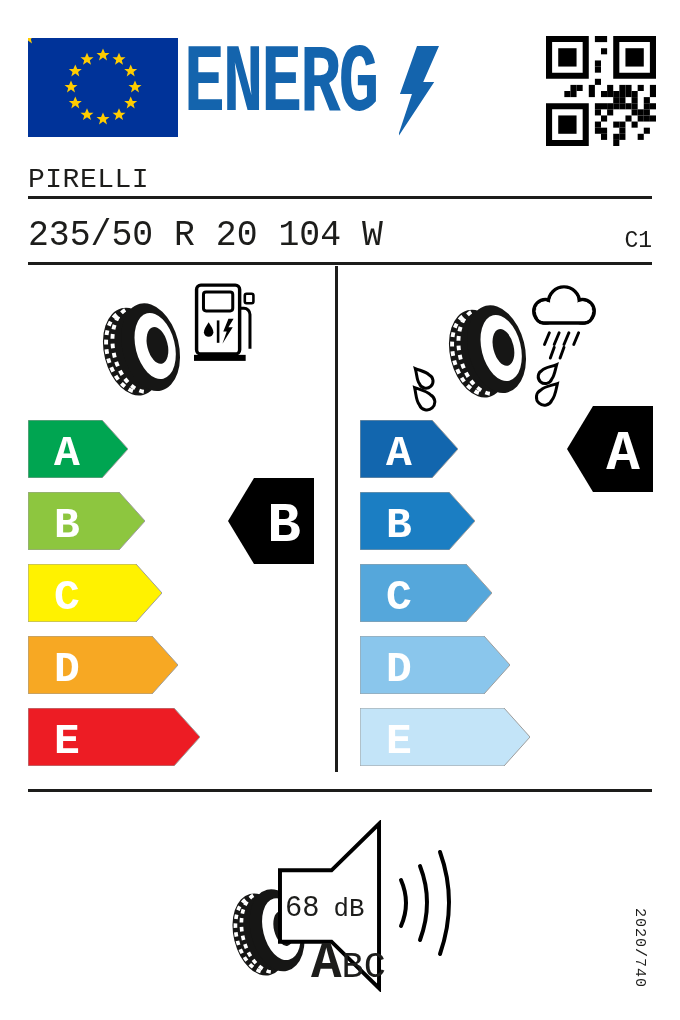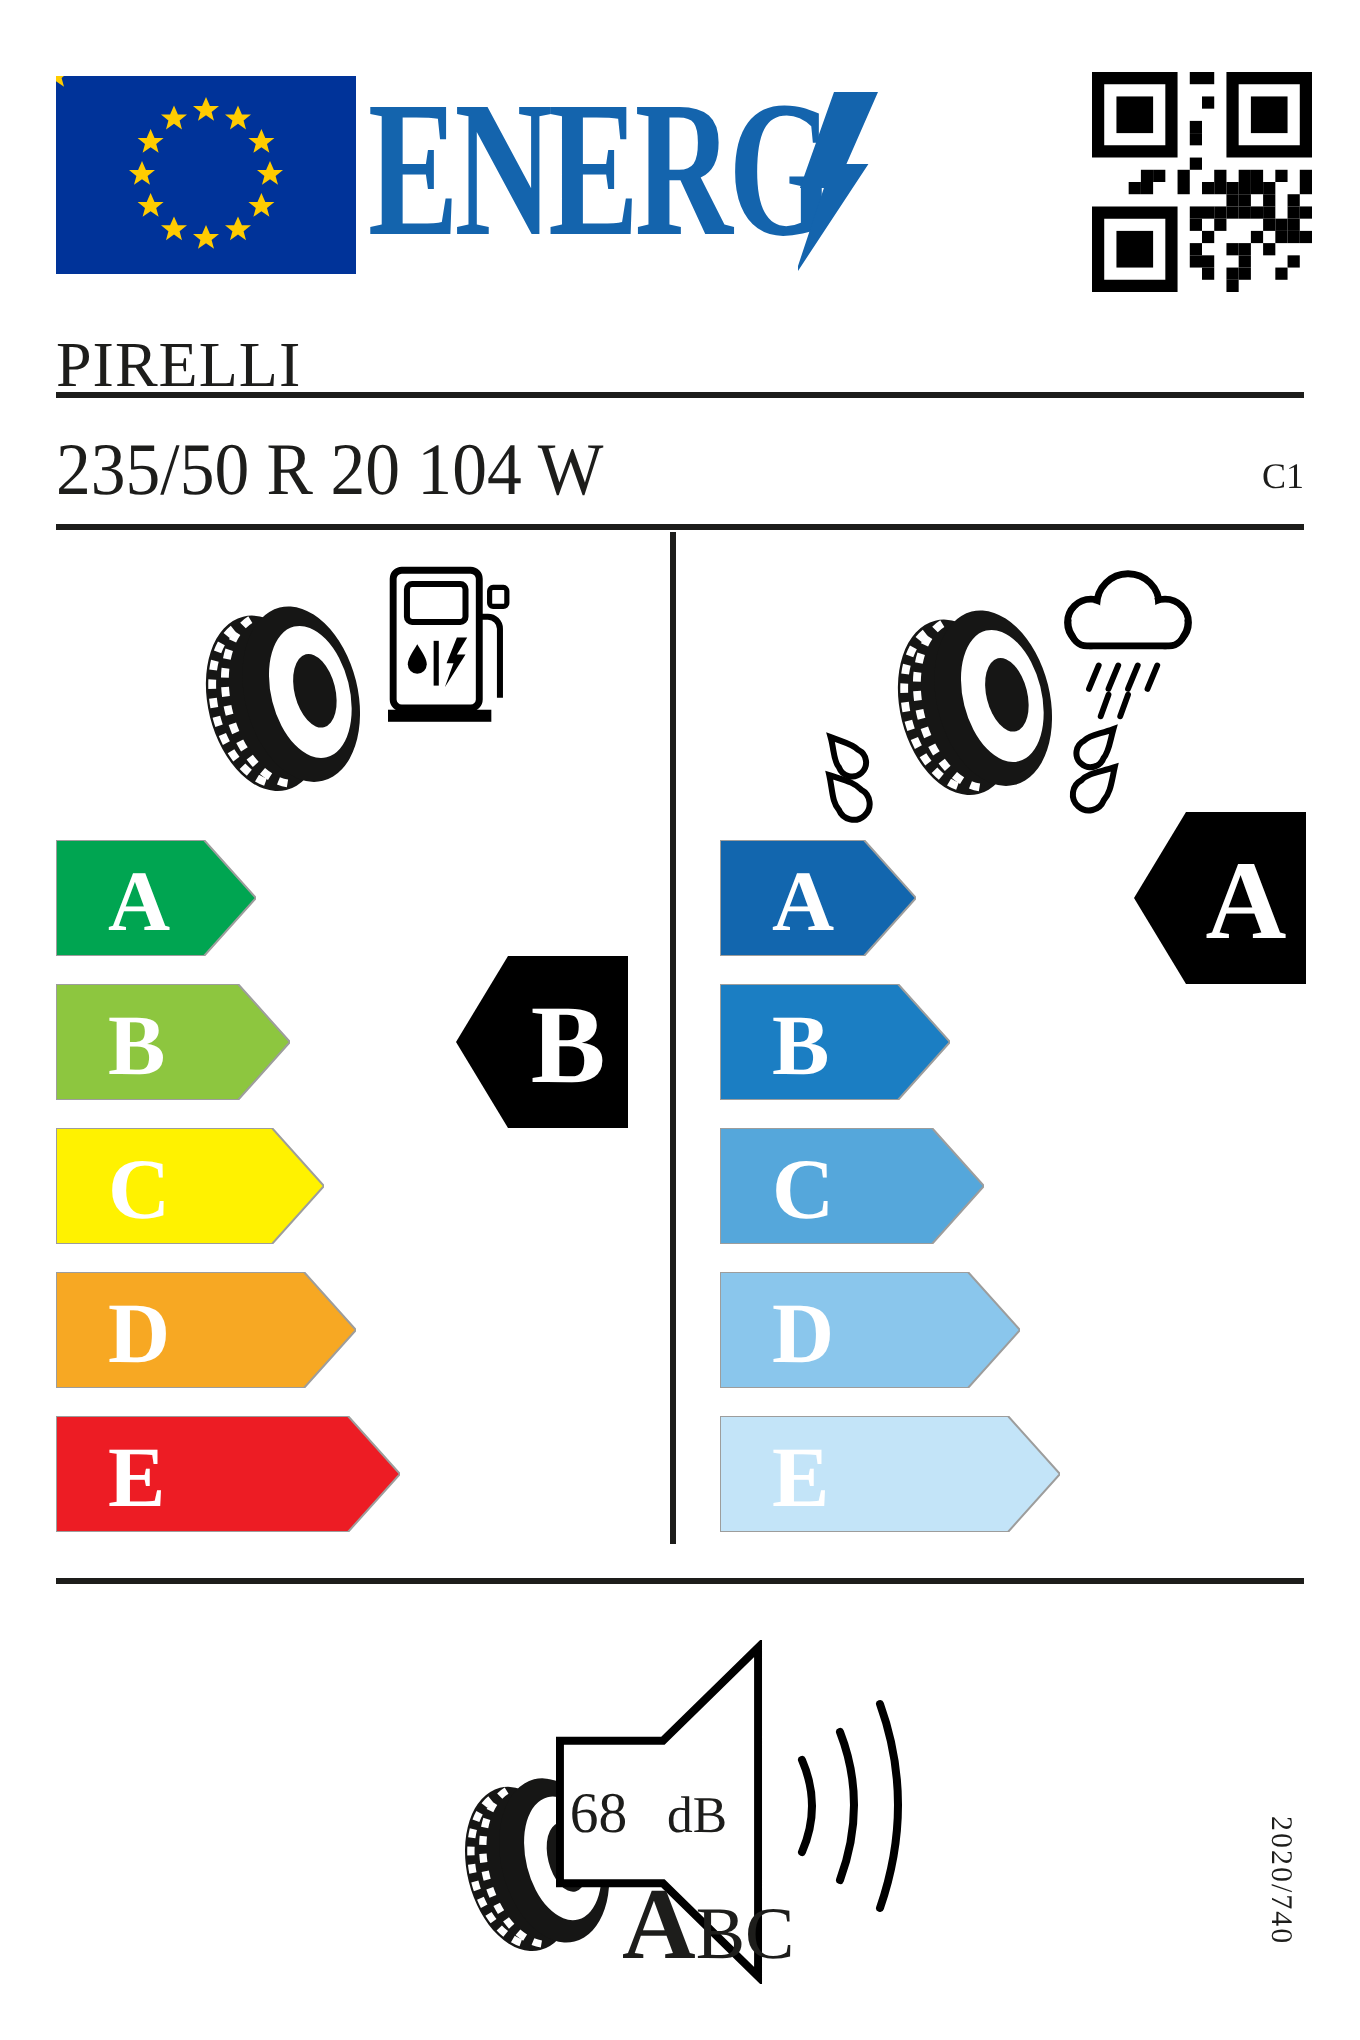--- a/index.html
+++ b/index.html
@@ -1,28 +1,28 @@
 <!DOCTYPE html>
 <html><head>
 <meta charset="utf-8">
 <style>
   html,body{margin:0;padding:0;background:#fff;}
   .label{position:relative;width:680px;height:1020px;background:#fff;overflow:hidden;
-         font-family:Liberation Serif, serif;color:#1d1d1b;}
+         font-family:Liberation Mono, monospace;color:#1d1d1b;}
   .abs{position:absolute;}
   .hline{position:absolute;left:28px;width:624px;height:3px;background:#1d1d1b;}
   .vline{position:absolute;left:335px;top:266px;width:3px;height:506px;background:#1d1d1b;}
 
   
   .energ{position:absolute;left:184px;top:36px;font-size:97px;font-weight:bold;
          line-height:1.0;letter-spacing:-3px;transform:scaleX(.70);transform-origin:left top;}
-  .brand{position:absolute;left:28px;top:164px;font-size:32px;letter-spacing:.5px;}
+  .brand{position:absolute;left:28px;top:164px;font-size:28px;letter-spacing:.5px;}
   .article{position:absolute;right:28px;top:162px;font-size:25px;}
   .size{position:absolute;left:28px;top:214px;font-size:37px;transform:scaleX(.94);transform-origin:left top;}
-  .tclass{position:absolute;right:28px;top:228px;font-size:18px;}
+  .tclass{position:absolute;right:28px;top:228px;font-size:23px;}
 
   
   .arrow-row{position:absolute;height:58px;}
   .arrow-row svg{display:block;}
   .grade-letter{font-weight:bold;}
   .indicator{position:absolute;}
 
   
   .abc{position:absolute;left:311px;top:938px;display:flex;align-items:baseline;}
   .abc .sel{font-size:51px;font-weight:bold;line-height:1;}

